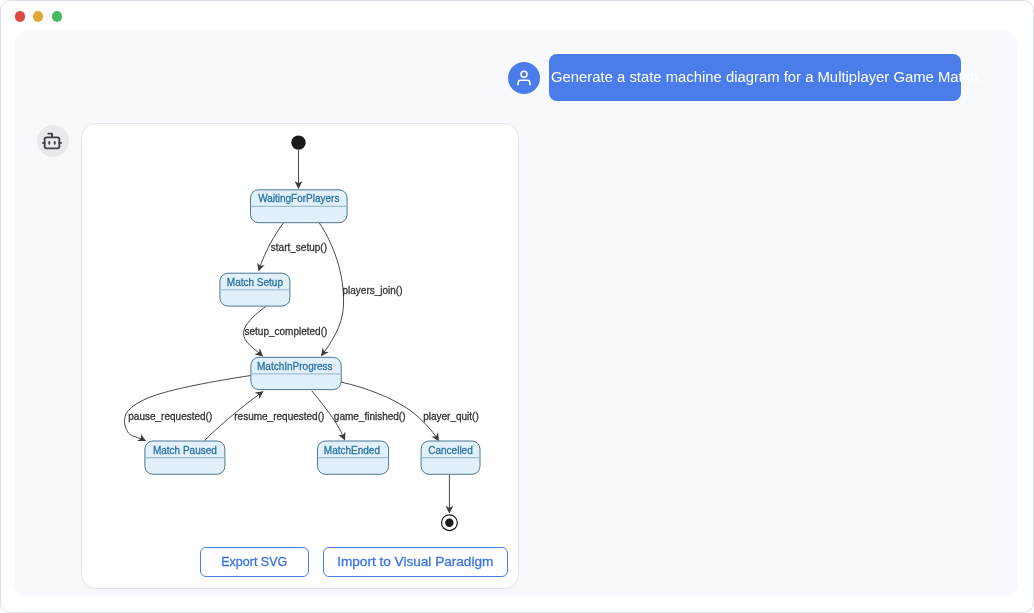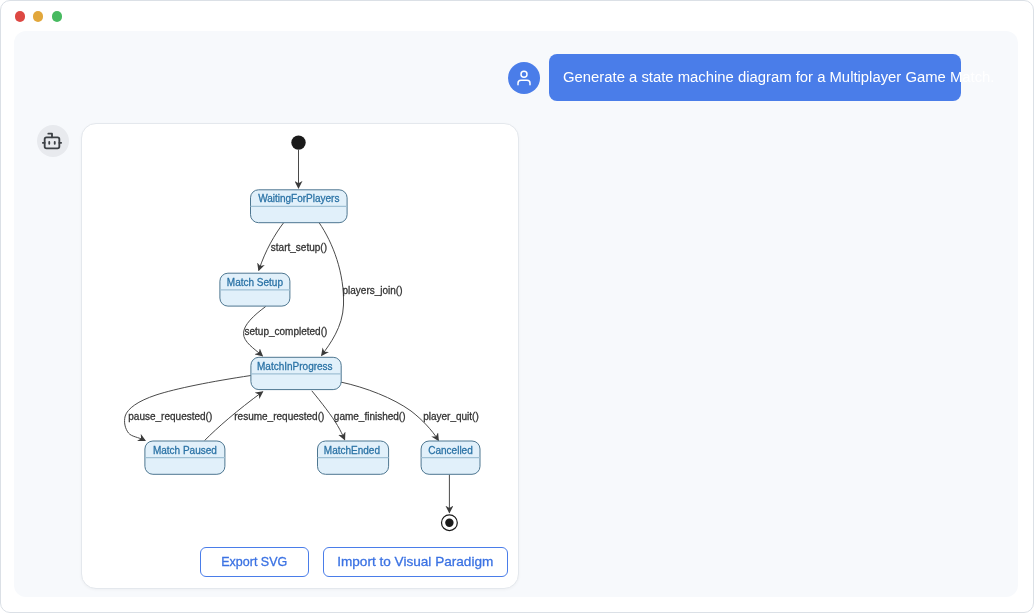--- a/index.html
+++ b/index.html
@@ -1,21 +1,21 @@
 <!DOCTYPE html>
 <html><head>
 <meta charset="utf-8">
 <style>
 * { margin:0; padding:0; box-sizing:border-box; }
 html,body { width:1034px; height:613px; background:#fff; font-family:"Liberation Sans",sans-serif; overflow:hidden; }
 .window { position:absolute; left:0; top:0; width:1034px; height:613px; background:#fff; border:1px solid #dbe0e6; border-radius:10px; }
 .dot { position:absolute; width:10.5px; height:10.5px; border-radius:50%; top:10px; }
 .panel { position:absolute; left:12.5px; top:30px; width:1004.5px; height:566px; background:#f7f9fc; border-radius:12px; }
 .avatar { position:absolute; left:507px; top:61px; width:32px; height:32px; border-radius:50%; background:#4a7de9; }
-.bubble { position:absolute; left:548px; top:53px; width:412px; height:47px; border-radius:8px; background:#4a7de9; color:#fff; font-size:14.85px; line-height:46px; padding-left:14px; white-space:nowrap; }
+.bubble { position:absolute; left:548px; top:53px; width:412px; height:47px; border-radius:8px; background:#4a7de9; color:#fff; font-size:14.85px; line-height:46px; padding-left:2px; white-space:nowrap; }
 .boticon { position:absolute; left:36px; top:124px; width:32px; height:32px; border-radius:50%; background:#e8eaee; }
 .boticon svg { position:absolute; left:4px; top:5px; }
 .card { position:absolute; left:80px; top:122px; width:438px; height:466px; background:#fff; border:1px solid #e4e8ed; border-radius:15px; box-shadow:0 1px 3px rgba(0,0,0,0.04); }
 .btn { position:absolute; height:29.5px; border:1px solid #4a7de9; border-radius:6px; background:#fff; color:#3b72e3; font-size:12.5px; line-height:28px; text-align:center; -webkit-text-stroke:0.3px #3b72e3; }
 </style>
 </head>
 <body>
 <div class="window">
   <div class="dot" style="left:13.6px; background:#dd4843;"></div>
   <div class="dot" style="left:31.6px;  background:#e2a73b;"></div>

